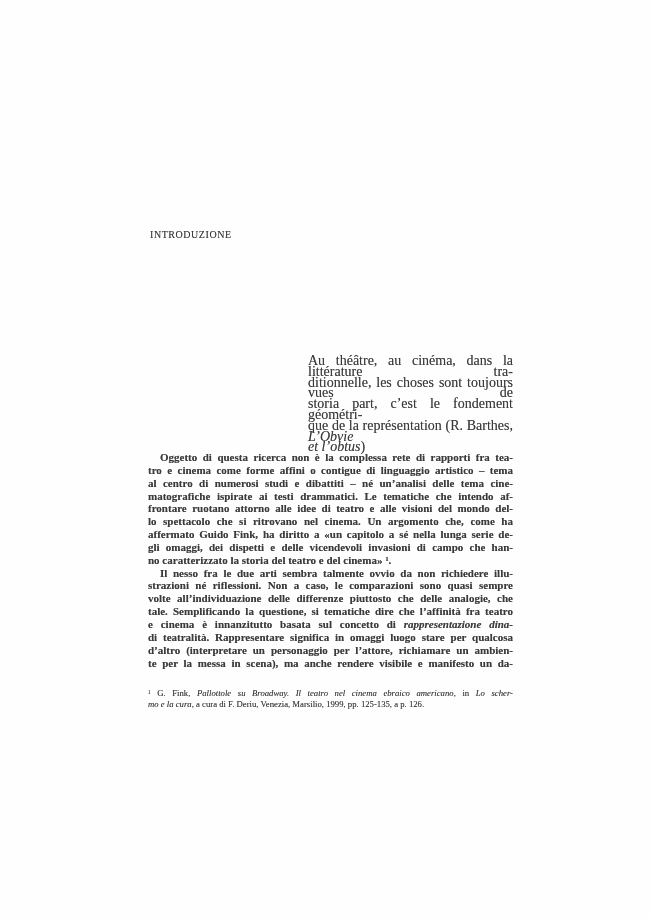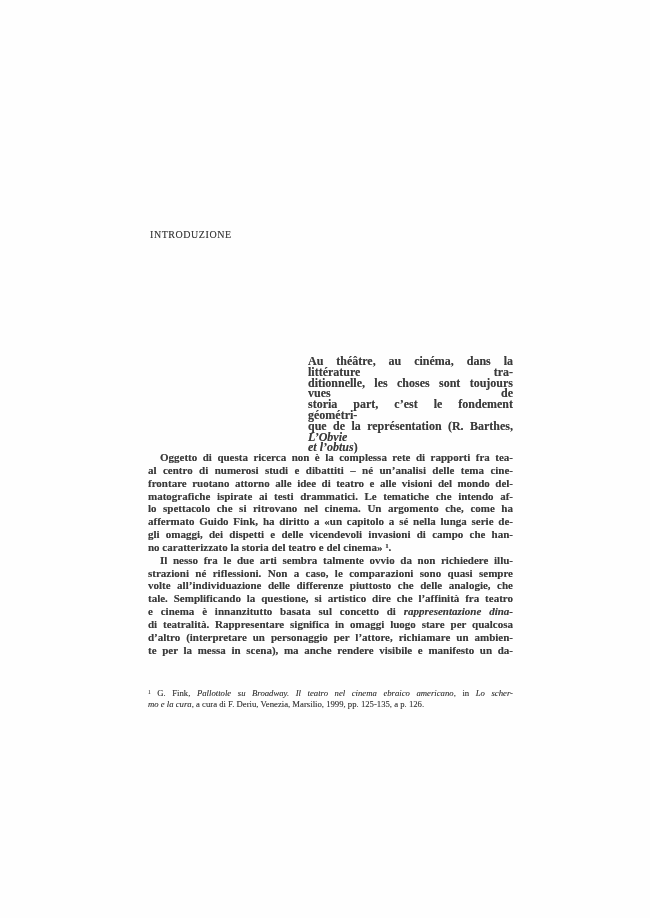--- a/index.html
+++ b/index.html
@@ -23,23 +23,22 @@
     left: 150px;
     top: 229px;
     font-size: 10px;
     letter-spacing: 0.55px;
   }
   .epigraph {
     position: absolute;
     left: 308px;
     top: 356px;
     width: 205px;
-    font-size: 12px;
+    font-size: 14px;
     line-height: 10.8px;
-    font-weight: bold;
   }
   .body-text {
     position: absolute;
     left: 148px;
     top: 451px;
     width: 365px;
     font-size: 11px;
     line-height: 12.85px;
     font-weight: bold;
   }
@@ -76,33 +75,34 @@
       <div class="tl"><span>Au théâtre, au cinéma, dans la littérature tra-</span></div>
       <div class="tl"><span>ditionnelle, les choses sont toujours vues de</span></div>
       <div class="tl"><span>storia part, c’est le fondement géométri-</span></div>
       <div class="tl"><span>que de la représentation (R. Barthes, </span><i>L’Obvie</i></div>
       <div class="tl tl-last"><i>et l’obtus</i><span>)</span></div>
     </div>
 
   <div class="body-text">
     <div>
         <div class="tl tl-ind"><span>Oggetto di questa ricerca non è la complessa rete di rapporti fra tea-</span></div>
+        <div class="tl"><span>tro e cinema come forme affini o contigue di linguaggio artistico – tema</span></div>
         <div class="tl"><span>al centro di numerosi studi e dibattiti – né un’analisi delle tema cine-</span></div>
+        <div class="tl"><span>matografiche ispirate ai testi drammatici. Le tematiche che intendo af-</span></div>
         <div class="tl"><span>frontare ruotano attorno alle idee di teatro e alle visioni del mondo del-</span></div>
-        <div class="tl"><span>matografiche ispirate ai testi drammatici. Le tematiche che intendo af-</span></div>
         <div class="tl"><span>lo spettacolo che si ritrovano nel cinema. Un argomento che, come ha</span></div>
         <div class="tl"><span>affermato Guido Fink, ha diritto a «un capitolo a sé nella lunga serie de-</span></div>
         <div class="tl"><span>gli omaggi, dei dispetti e delle vicendevoli invasioni di campo che han-</span></div>
         <div class="tl tl-last"><span>no caratterizzato la storia del teatro e del cinema» </span><sup>1</sup><span>.</span></div>
       </div>
     <div>
         <div class="tl tl-ind"><span>Il nesso fra le due arti sembra talmente ovvio da non richiedere illu-</span></div>
         <div class="tl"><span>strazioni né riflessioni. Non a caso, le comparazioni sono quasi sempre</span></div>
         <div class="tl"><span>volte all’individuazione delle differenze piuttosto che delle analogie, che</span></div>
-        <div class="tl"><span>tale. Semplificando la questione, si artistico dire che l’affinità fra teatro</span></div>
+        <div class="tl"><span>tale. Semplificando la questione, si tematiche dire che l’affinità fra teatro</span></div>
         <div class="tl"><span>e cinema è innanzitutto basata sul concetto di </span><i>rappresentazione dina-</i></div>
         <div class="tl"><span>di teatralità. Rappresentare significa in omaggi luogo stare per qualcosa</span></div>
         <div class="tl"><span>d’altro (interpretare un personaggio per l’attore, richiamare un ambien-</span></div>
         <div class="tl"><span>te per la messa in scena), ma anche rendere visibile e manifesto un da-</span></div>
       </div>
   </div>
 
   <div class="footnote">
       <div class="tl"><sup>1</sup><span> G. Fink, </span><i>Pallottole su Broadway. Il teatro nel cinema ebraico americano</i><span>, in </span><i>Lo scher-</i></div>
       <div class="tl tl-last"><i>mo e la cura</i><span>, a cura di F. Deriu, Venezia, Marsilio, 1999, pp. 125-135, a p. 126.</span></div>

